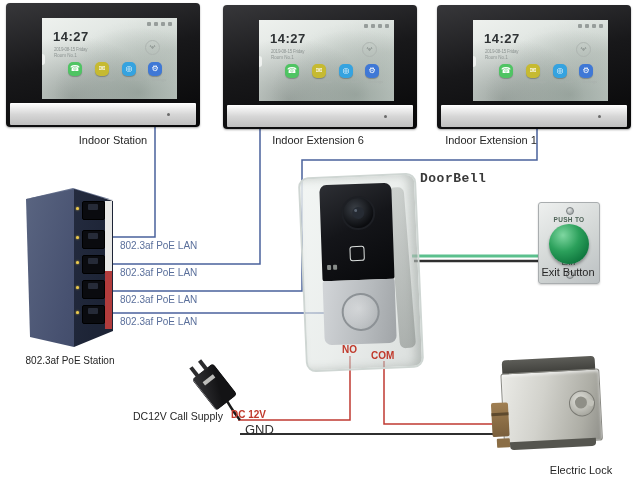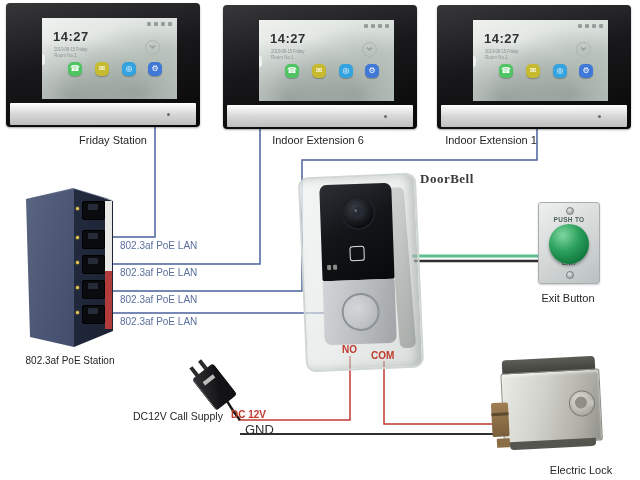--- a/index.html
+++ b/index.html
@@ -44,21 +44,21 @@
   .sw-right{position:absolute;inset:0;background:linear-gradient(100deg,#2b3349 0%,#1d2436 80%);
             clip-path:polygon(52px 4px,91px 16px,91px 146px,52px 162px);}
   .sw-top{position:absolute;inset:0;background:#6b7692;clip-path:polygon(4px 14px,51px 3px,91px 15px,53px 8px);}
   .port{position:absolute;left:60px;width:21px;height:17px;background:#0a0b0f;border:1px solid #000;border-radius:2px;}
   .port::after{content:"";position:absolute;left:5px;top:2px;width:10px;height:6px;background:#262b38;border-radius:1px;}
   .led{position:absolute;left:54px;width:3px;height:3px;border-radius:50%;background:#edcb4e;box-shadow:0 0 2px #edcb4e;}
   .strip{position:absolute;left:83px;top:16px;width:7px;height:128px;background:#e9e9e7;}
   .stripred{position:absolute;left:83px;top:86px;width:7px;height:58px;background:#b23c3c;}
   
   .lanlbl{position:absolute;z-index:4;font-size:10px;}
-  .doorbell-lbl{position:absolute;z-index:4;font-family:Liberation Serif, serif;
+  .doorbell-lbl{position:absolute;z-index:4;font-family:Liberation Mono, monospace;
                 font-size:13px;font-weight:600;color:#3a3a3a;letter-spacing:.5px;}
   .redlbl{position:absolute;z-index:4;font-size:10px;font-weight:600;}
   .blklbl{position:absolute;z-index:4;font-size:13px;color:#2e2e2e;}
   .plain{position:absolute;z-index:4;font-size:10.5px;color:#262626;white-space:nowrap;}
   
   .doorbell{position:absolute;left:302px;top:175px;width:118px;height:195px;z-index:2;}
   .shell{position:absolute;inset:0;border:2px solid #cfd6d3;border-radius:10px;transform:rotate(-2.5deg);
          background:linear-gradient(120deg,rgba(240,244,242,.85) 0%,rgba(218,224,221,.55) 55%,rgba(192,199,196,.6) 100%);
          box-shadow:inset -6px 0 8px rgba(120,128,124,.35);}
   .shell-shade{position:absolute;right:8px;top:12px;bottom:18px;width:16px;border-radius:6px;
@@ -235,21 +235,21 @@
             <div class="appicon ai-blue2">⚙</div>
             <div class="applbl">Settings</div>
           </div>
       </div>
     </div>
     <div class="mbar">
         <span class="mdot"></span>
       </div>
   </div>
 
-  <div class="caption" style="left:113px;top:134px">Friday Station</div>
+  <div class="caption" style="left:113px;top:134px">Indoor Station</div>
   <div class="caption" style="left:318px;top:134px">Indoor Extension 6</div>
   <div class="caption" style="left:491px;top:134px">Indoor Extension 1</div>
 
   <div class="switch">
     <div class="sw-top"></div>
     <div class="sw-left"></div>
     <div class="sw-right"></div>
     <div class="port" style="top:16px"></div>
     <div class="port" style="top:45px"></div>
     <div class="port" style="top:70px"></div>
@@ -294,21 +294,21 @@
   <div class="redlbl" style="left:342px;top:344px;color:#c0392b">NO</div>
   <div class="redlbl" style="left:371px;top:350px;color:#c0392b">COM</div>
 
   <div class="exit">
     <div class="screw" style="top:4px"></div>
     <div class="pushto">PUSH TO</div>
     <div class="exitword">EXIT</div>
     <div class="dome"></div>
     <div class="screw" style="bottom:4px"></div>
   </div>
-  <div class="caption" style="left:568px;top:292px">Exit Button</div>
+  <div class="caption" style="left:568px;top:266px">Exit Button</div>
 
   <div class="psu">
     <div class="psu-body">
       <span class="prong p1"></span>
       <span class="prong p2"></span>
       <div class="psu-stripe"></div>
     </div>
   </div>
   <div class="plain" style="left:133px;top:410px">DC12V Call Supply</div>
   <div class="redlbl" style="left:231px;top:409px;color:#c0392b">DC 12V</div>

